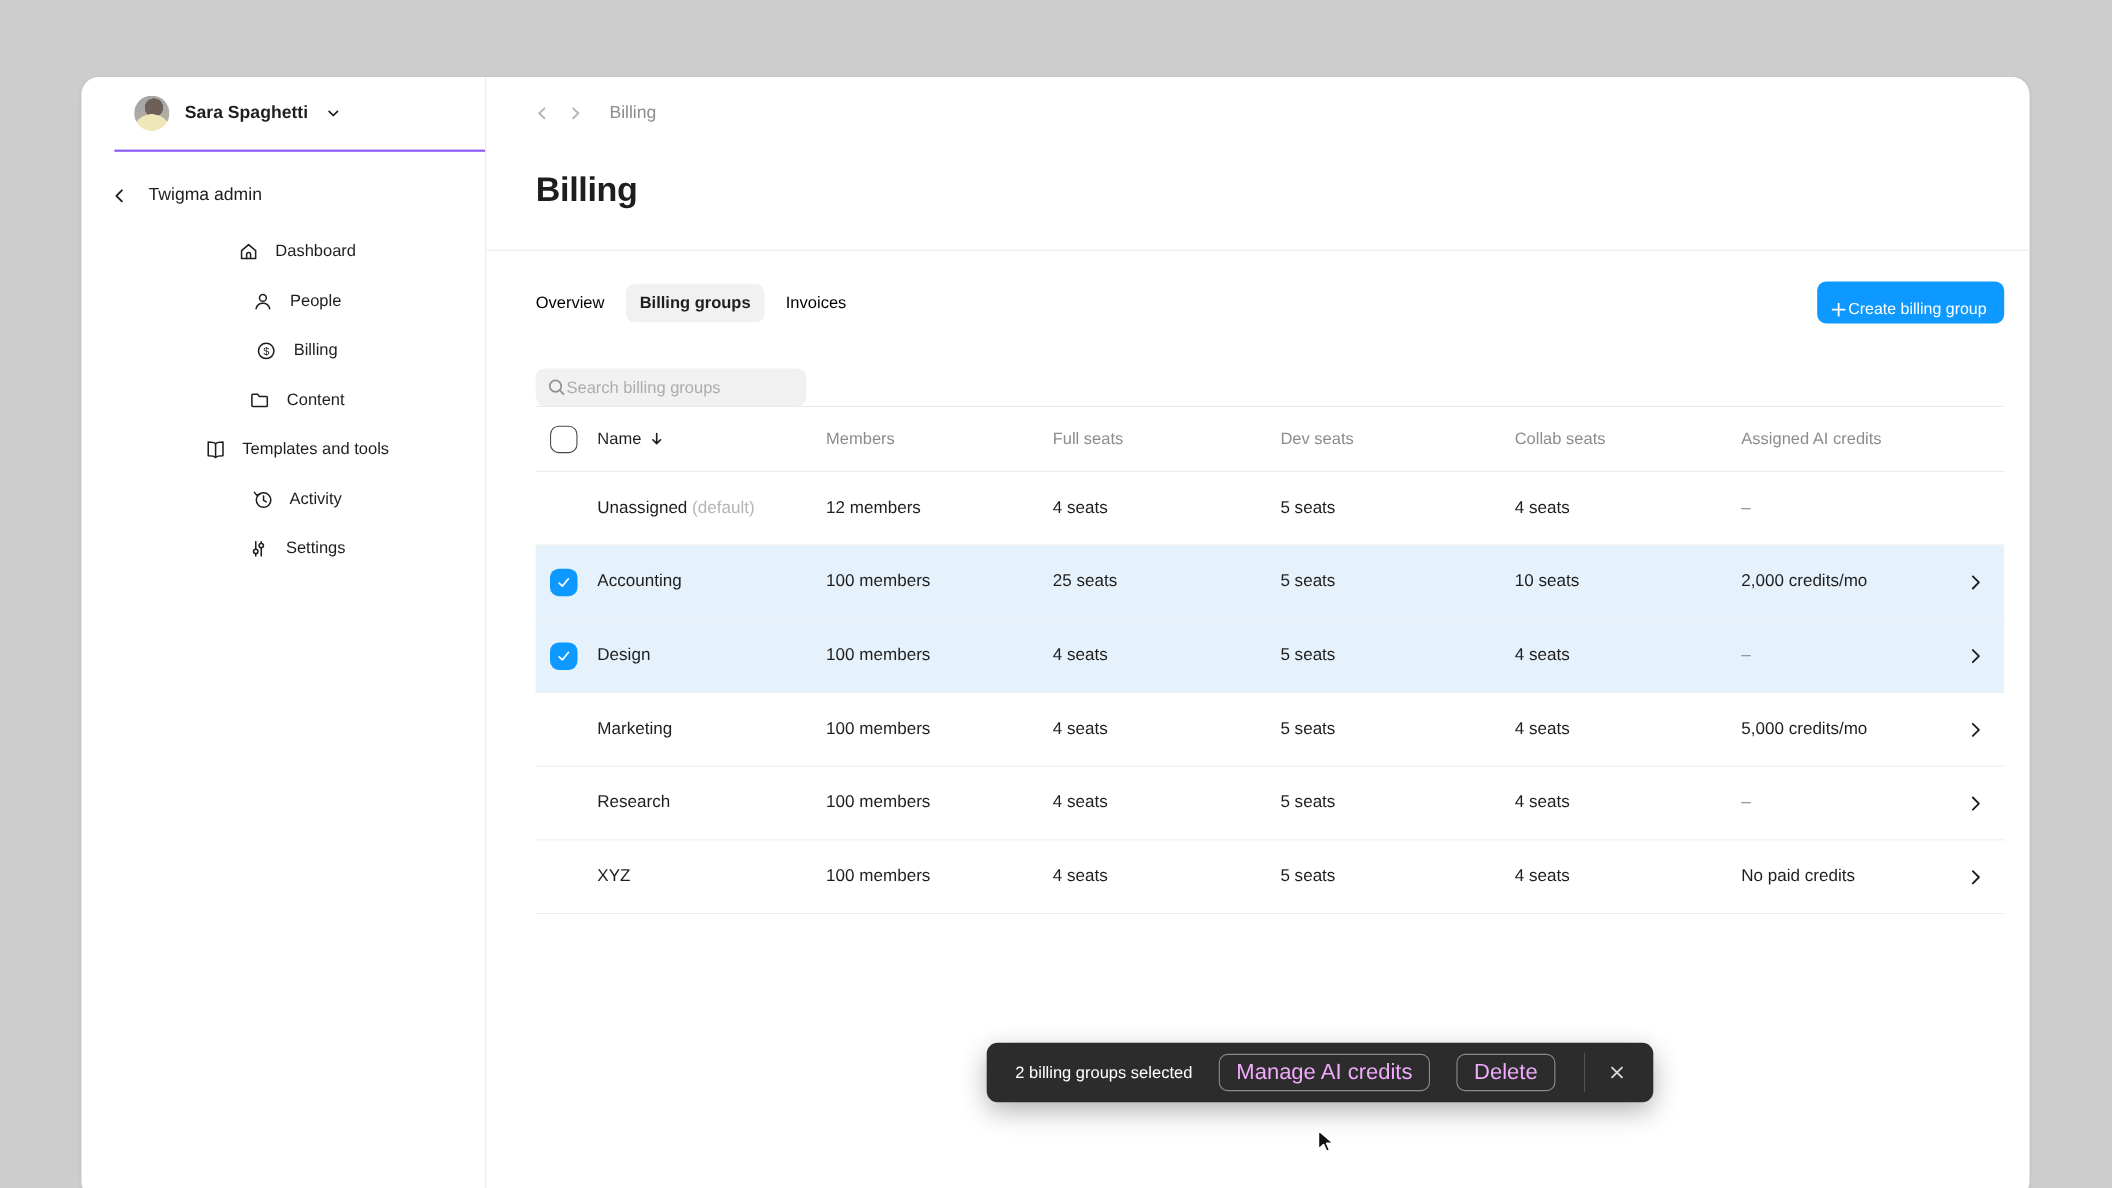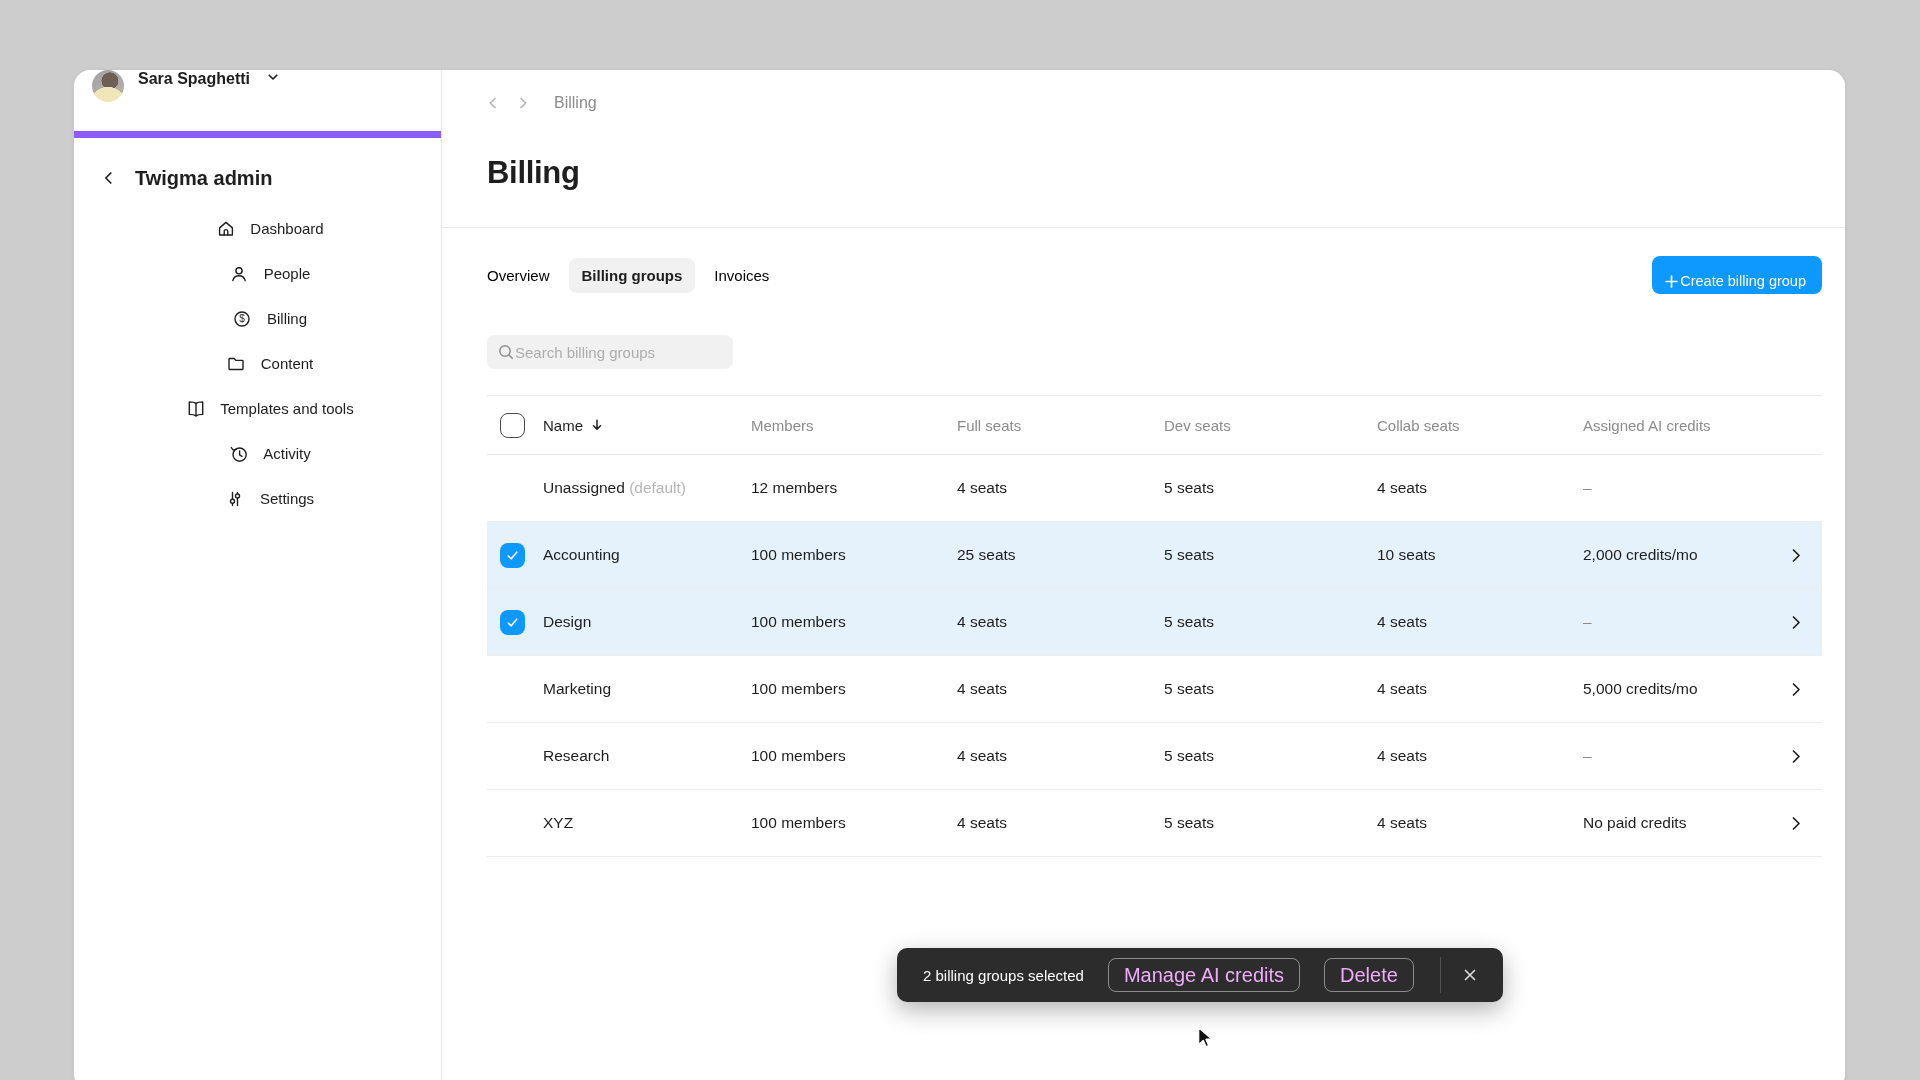--- a/index.html
+++ b/index.html
@@ -13,33 +13,33 @@
   }
   .card {
     position: absolute; left: 74px; top: 70px;
     width: 1771px; height: 1020px;
     background: #fff; border-radius: 16px;
     box-shadow: 0 1px 5px rgba(0,0,0,.07);
     display: flex; overflow: hidden;
   }
   
   .sidebar { width: 368px; flex: none; border-right: 1px solid #E9E9E9; }
-  .user-row { height: 68px; display: flex; padding: 0 20px 0 18px; gap: 14px; border-bottom: 7px solid #8b5cf6; cursor: pointer; }
+  .user-row { height: 68px; display: flex; align-items: center; padding: 0 20px 0 18px; gap: 14px; border-bottom: 2px solid #8b5cf6; cursor: pointer; margin-left: 30px; }
   .avatar {
     width: 32px; height: 32px; border-radius: 50%; flex: none;
     background:
       radial-gradient(circle at 50% 108%, #F0E7B8 0 46%, rgba(0,0,0,0) 47%),
       radial-gradient(circle at 56% 34%, #6E6057 0 30%, rgba(0,0,0,0) 31%),
       linear-gradient(160deg, #A2A2A8, #BBB3A4);
   }
   .user-name { font-size: 16px; font-weight: 700; }
   .user-caret { display: flex; margin-left: 2px; }
   .workspace-row { display: flex; align-items: center; gap: 18px; margin: 22px 0 0 27px; height: 36px; }
   .ws-back { display: flex; align-items: center; cursor: pointer; }
-  .ws-label { font-size: 20px; font-weight: 700; }
+  .ws-label { font-size: 16px; font-weight: 400; }
   .nav { padding-top: 10px; }
   .nav-item { height: 45px; display: flex; align-items: center; padding-left: 24px; gap: 14px; font-size: 15px; cursor: pointer; justify-content: center; }
   .nav-icon { width: 21px; height: 21px; display: flex; align-items: center; justify-content: center; flex: none; }
   
   .main { flex: 1; display: flex; flex-direction: column; min-width: 0; }
   .breadcrumb-row { height: 66px; display: flex; align-items: center; padding-left: 36px; }
   .bc-btn { width: 30px; height: 30px; display: flex; align-items: center; justify-content: center; cursor: pointer; border-radius: 6px; }
   .bc-label { font-size: 16px; color: #8C8C8C; margin-left: 16px; }
   .title-block { padding: 19px 45px 0; height: 91px; }
   .page-title { font-size: 31px; line-height: 36px; font-weight: 700; letter-spacing: -0.3px; }
@@ -51,21 +51,21 @@
   .tab.active { background: #F1F1F1; color: #1E1E1E; font-weight: 700; }
   .create-btn {
     background: var(--accent, #0D99FF); color: #fff; border: none; border-radius: 8px;
     height: 38px; padding: 12px 16px 0 12px; font-size: 14.5px; font-family: inherit;
     display: flex; align-items: center; gap: 1px; cursor: pointer;
   }
   .search-wrap { margin-top: 43px; width: 246px; height: 34px; background: #F1F1F1; border-radius: 8px; display: flex; align-items: center; padding: 0 10px; gap: 0; }
   .search-input { flex: 1; min-width: 0; border: none; background: transparent; outline: none; font-size: 15px; font-family: inherit; color: #1E1E1E; }
   .search-input::placeholder { color: #ADADAD; }
   
-  .table { margin-top: 26px; border-top: 1px solid #E9E9E9; --cols: 56px 208px 206px 207px 213px 206px 1fr 52px; }
+  .table { border-top: 1px solid #E9E9E9; --cols: 56px 208px 206px 207px 213px 206px 1fr 52px; }
   .thead { display: grid; grid-template-columns: var(--cols); height: 59px; align-items: center; border-bottom: 1px solid #E9E9E9; font-size: 15px; color: #8C8C8C; }
   .th-name { color: #1E1E1E; display: flex; align-items: center; gap: 7px; cursor: pointer; }
   .row { display: grid; grid-template-columns: var(--cols); height: 67px; align-items: center; border-bottom: 1px solid #EDEDED; font-size: 15.5px; cursor: pointer; }
   .row.selected { background: var(--selected-row, #E6F2FB); }
   .cb-cell { display: flex; align-items: center; padding-left: 13px; }
   .checkbox { width: 25px; height: 25px; border-radius: 8px; display: flex; align-items: center; justify-content: center; cursor: pointer; }
   .checkbox.unchecked { background: #fff; border: 1.5px solid #4A4A4A; }
   .checkbox.checked { background: var(--accent, #0D99FF); }
   .suffix { color: #B5B5B5; }
   .dash { color: #8C8C8C; }

